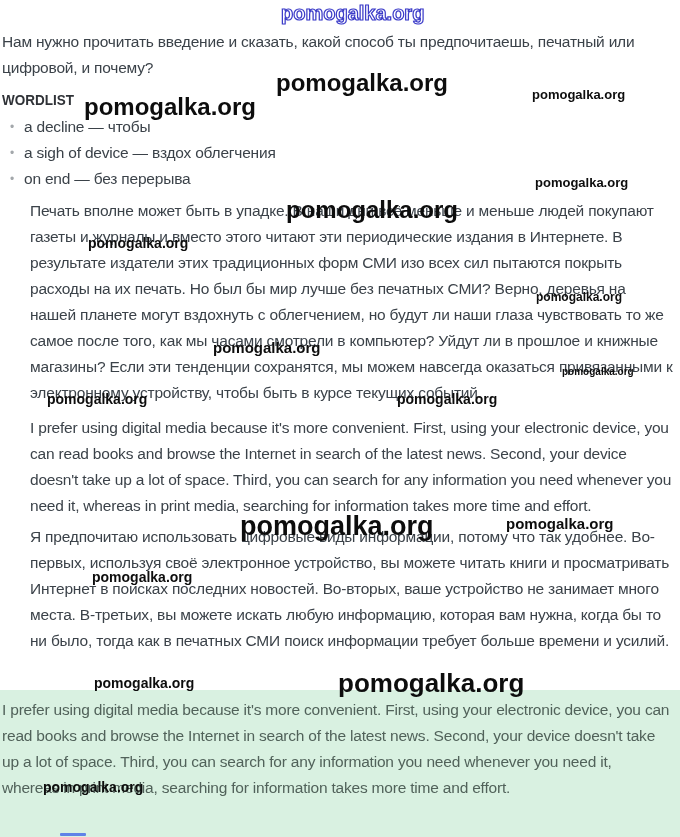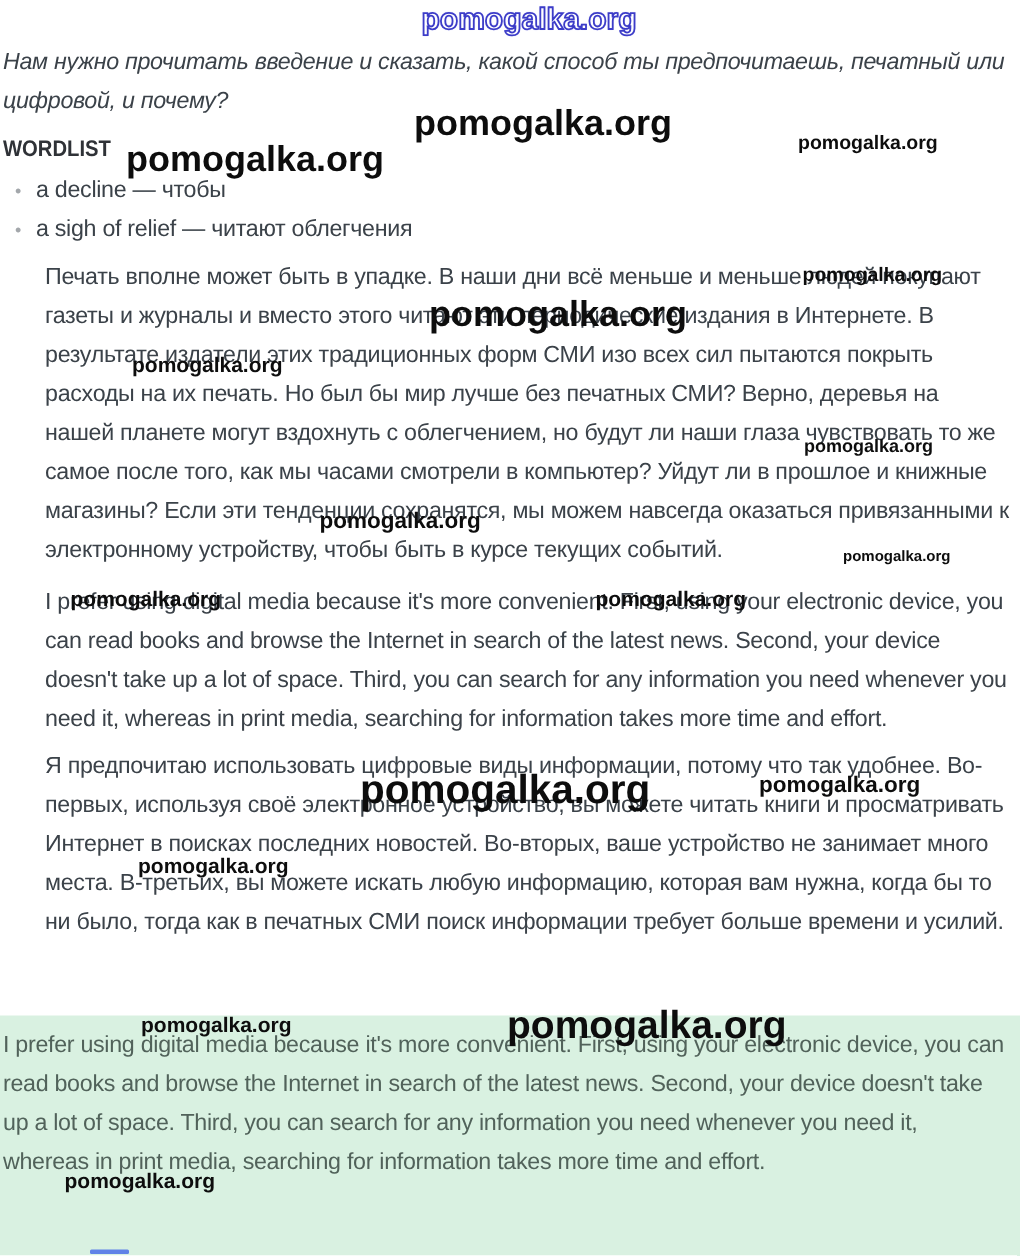--- a/index.html
+++ b/index.html
@@ -21,21 +21,21 @@
   .content {
     padding: 29px 6px 0 2px;
     color: #3b4249;
     font-size: 15.5px;
     letter-spacing: -0.2px;
     line-height: 26px;
     display: flex;
     flex-direction: column;
     flex: 1 1 auto;
   }
-  .intro { margin-bottom: 4px; font-style: italic; }
+  .intro { margin-bottom: 4px; }
   .wordlist-heading {
     font-size: 15px;
     font-weight: 800;
     color: #2f3237;
     letter-spacing: 0px;
     margin: 2px 0 1px 0;
     transform: scaleX(0.9);
     transform-origin: left center;
     display: inline-block;
   }
@@ -124,21 +124,22 @@
     </div>
 
   <div class="content">
 
     <p class="intro">Нам нужно прочитать введение и сказать, какой способ ты предпочитаешь, печатный или цифровой, и почему?</p>
 
     <div>
       <span class="wordlist-heading">WORDLIST</span>
       <ul class="wordlist">
         <li>a decline — чтобы</li>
-        <li>a sigh of relief — читают облегчения</li>
+        <li>a sigh of device — вздох облегчения</li>
+        <li>on end — без перерыва</li>
       </ul>
     </div>
 
     <p class="para">Печать вполне может быть в упадке. В наши дни всё меньше и меньше людей покупают газеты и журналы и вместо этого читают эти периодические издания в Интернете. В результате издатели этих традиционных форм СМИ изо всех сил пытаются покрыть расходы на их печать. Но был бы мир лучше без печатных СМИ? Верно, деревья на нашей планете могут вздохнуть с облегчением, но будут ли наши глаза чувствовать то же самое после того, как мы часами смотрели в компьютер? Уйдут ли в прошлое и книжные магазины? Если эти тенденции сохранятся, мы можем навсегда оказаться привязанными к электронному устройству, чтобы быть в курсе текущих событий.</p>
 
     <p class="para tight">I prefer using digital media because it's more convenient. First, using your electronic device, you can read books and browse the Internet in search of the latest news. Second, your device doesn't take up a lot of space. Third, you can search for any information you need whenever you need it, whereas in print media, searching for information takes more time and effort.</p>
 
     <p class="para">Я предпочитаю использовать цифровые виды информации, потому что так удобнее. Во-первых, используя своё электронное устройство, вы можете читать книги и просматривать Интернет в поисках последних новостей. Во-вторых, ваше устройство не занимает много места. В-третьих, вы можете искать любую информацию, которая вам нужна, когда бы то ни было, тогда как в печатных СМИ поиск информации требует больше времени и усилий.</p>
 
   </div>

